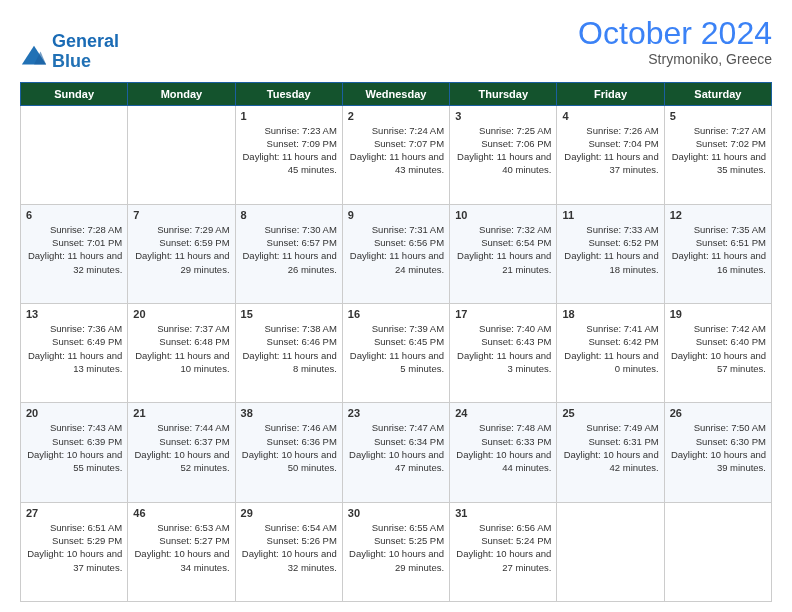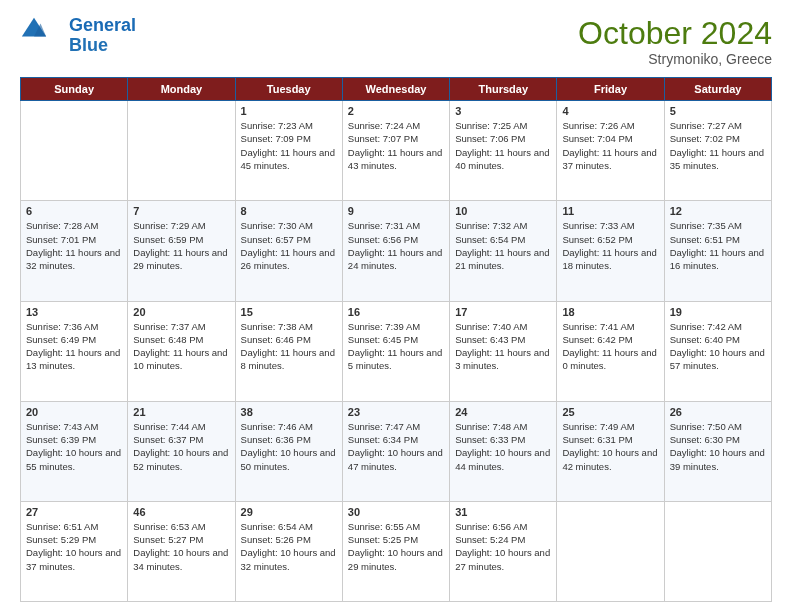--- a/index.html
+++ b/index.html
@@ -18,58 +18,59 @@
       flex-direction: column;
     }
     .header {
       display: flex;
       justify-content: space-between;
       align-items: flex-start;
       margin-bottom: 10px;
     }
     .logo {
       display: flex;
-      align-items: flex-start;
-      gap: 21px;
+      align-items: flex-end;
+      gap: 4px;
+      margin-top: 16px;
     }
     .logo-text {
       font-size: 18px;
       font-weight: bold;
       color: #333;
       line-height: 1.1;
     }
     .logo-text span {
       color: #1a6bb5;
     }
     .logo-icon {
       width: 28px;
       height: 28px;
     }
     .title-block {
       text-align: right;
     }
     .month-title {
       font-size: 32px;
       font-weight: 300;
-      color: #4d7c0f;
+      color: #3b82f6;
       line-height: 1.1;
     }
     .location {
       font-size: 14px;
       color: #555;
     }
     .calendar {
       flex: 1;
       border-collapse: collapse;
       width: 100%;
       font-size: 10px;
       table-layout: fixed;
     }
     .calendar thead th {
-      background: #7f1d1d;
+      background: #14532d;
       color: #fff;
       padding: 5px 4px;
       font-size: 11px;
       font-weight: bold;
       border: 1px solid #1a5fa0;
     }
     .calendar tbody td {
       vertical-align: top;
       border: 1px solid #ccc;
       padding: 4px 5px;
@@ -83,20 +84,21 @@
       font-weight: bold;
       font-size: 11px;
       color: #333;
       display: block;
       margin-bottom: 2px;
     }
     .day-detail {
       color: #333;
       font-size: 9.5px;
       line-height: 1.4;
+      text-align: right;
     }
     .empty-cell {
       background: #fff !important;
     }
   </style>
 </head>
 <body>
 
 <div class="page">
   <div class="header">

